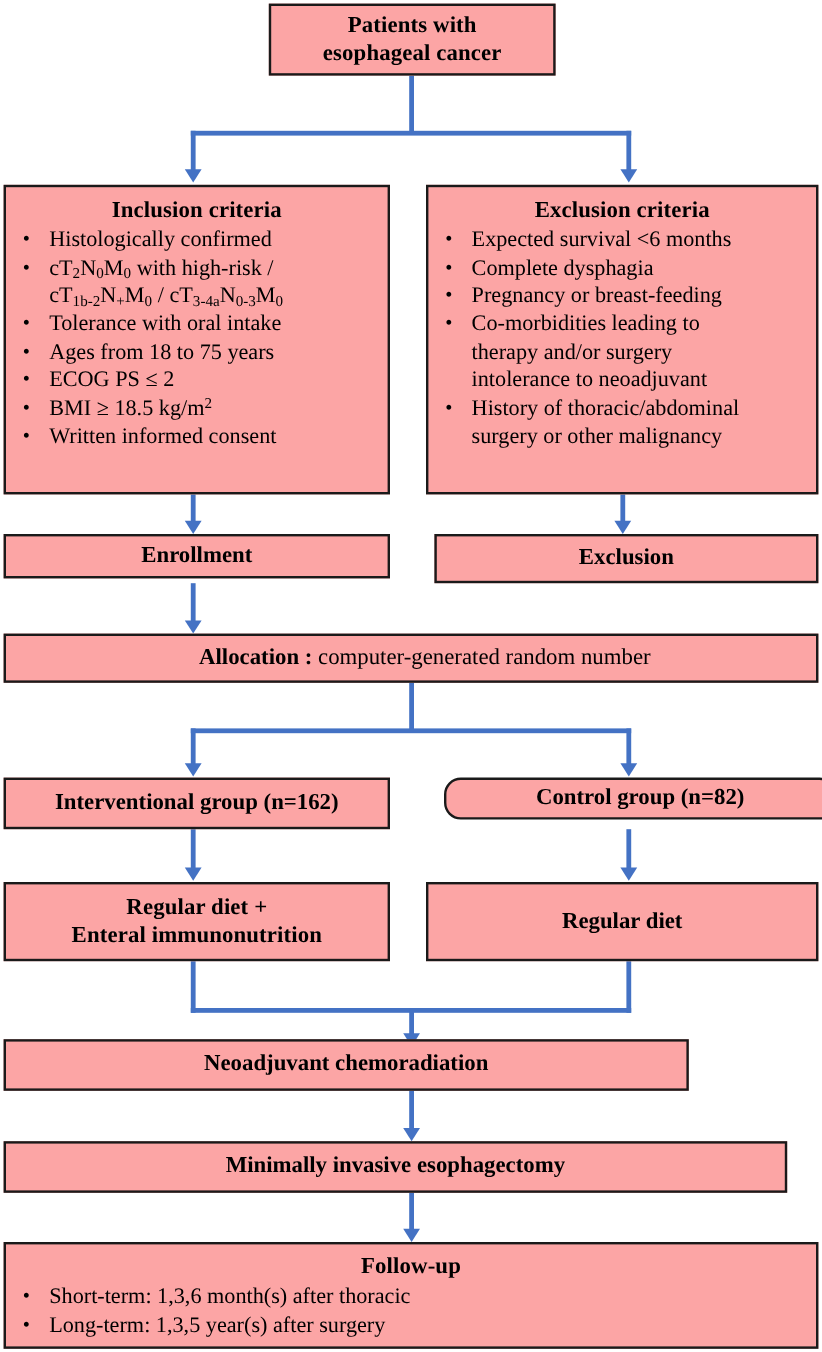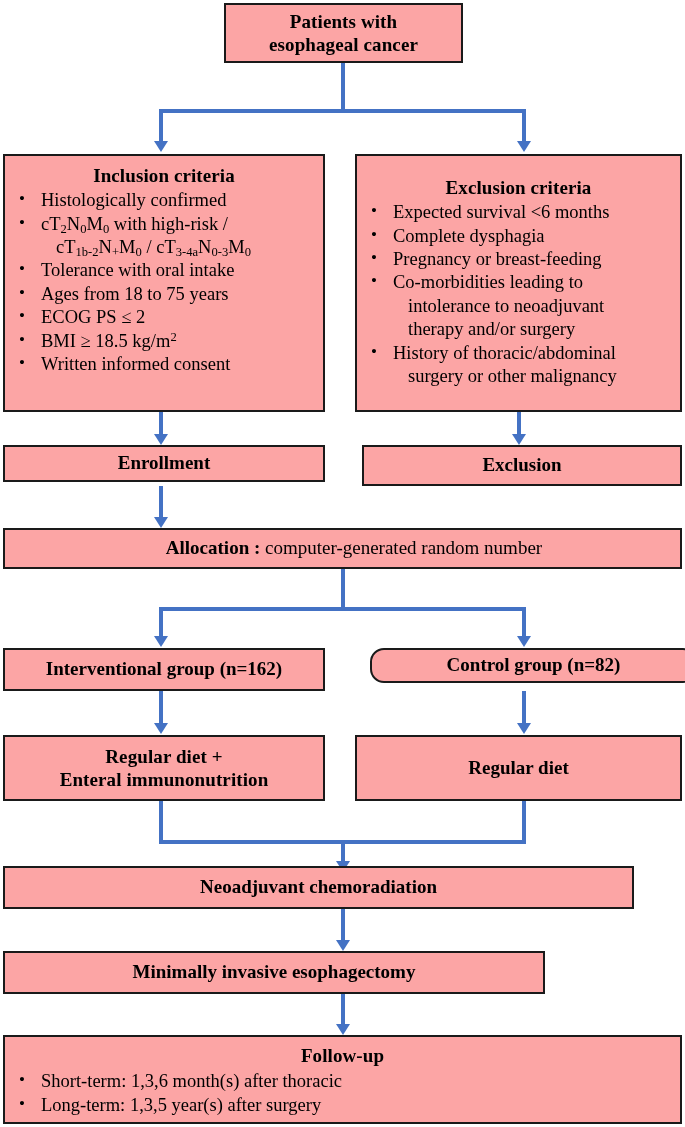--- a/index.html
+++ b/index.html
@@ -63,21 +63,20 @@
   }
   ul.crit li .bullet {
     position: absolute;
     left: 14px;
     top: -1px;
     font-size: 17px;
     line-height: 1.33;
   }
   ul.crit li .cont {
     display: block;
-    margin-left: 15px;
   }
   sub, sup {
     font-size: 0.68em;
     line-height: 0;
   }
   sub { vertical-align: -0.22em; }
   sup { vertical-align: 0.48em; }
 
   
   .conn {
@@ -142,40 +141,40 @@
         <span class="bullet">•</span>
         <span>BMI ≥ 18.5 kg/m<sup>2</sup></span>
       </li>
       <li>
         <span class="bullet">•</span>
         <span>Written informed consent</span>
       </li>
     </ul>
   </div>
 
-  <div class="box" style="left:355px; top:154px; width:327px; height:258px; justify-content:flex-start; padding-top:20px;">
+  <div class="box" style="left:355px; top:154px; width:327px; height:258px; justify-content:flex-start; padding-top:8px;">
     <div class="hdr">Exclusion criteria</div>
     <ul class="crit">
       <li>
         <span class="bullet">•</span>
         <span>Expected survival &lt;6 months</span>
       </li>
       <li>
         <span class="bullet">•</span>
         <span>Complete dysphagia</span>
       </li>
       <li>
         <span class="bullet">•</span>
         <span>Pregnancy or breast-feeding</span>
       </li>
       <li>
         <span class="bullet">•</span>
         <span>Co-morbidities leading to</span>
+        <span class="cont">therapy and/or surgery</span>
         <span class="cont">intolerance to neoadjuvant</span>
-        <span class="cont">therapy and/or surgery</span>
       </li>
       <li>
         <span class="bullet">•</span>
         <span>History of thoracic/abdominal</span>
         <span class="cont">surgery or other malignancy</span>
       </li>
     </ul>
   </div>
 
   <div class="conn vline" style="left:159px; top:412px; height:23px;"></div>
@@ -225,28 +224,28 @@
   <div class="box" style="left:355px; top:735px; width:327px; height:66px;">
     <div class="single">Regular diet</div>
   </div>
 
   <div class="conn vline" style="left:159px; top:801px; height:43px;"></div>
   <div class="conn vline" style="left:522px; top:801px; height:43px;"></div>
   <div class="conn hline" style="left:159px; top:840px; width:367px;"></div>
   <div class="conn vline" style="left:341px; top:840px; height:22px;"></div>
   <div class="arrow" style="left:335.5px; top:861px;"></div>
 
-  <div class="box" style="left:3px; top:866px; width:631px; height:43px;">
+  <div class="box" style="left:3px; top:866px; width:571px; height:43px;">
     <div class="single">Neoadjuvant chemoradiation</div>
   </div>
 
   <div class="conn vline" style="left:341px; top:909px; height:32px;"></div>
   <div class="arrow" style="left:335.5px; top:940px;"></div>
 
-  <div class="box" style="left:3px; top:951px; width:542px; height:43px;">
+  <div class="box" style="left:3px; top:951px; width:653px; height:43px;">
     <div class="single">Minimally invasive esophagectomy</div>
   </div>
 
   <div class="conn vline" style="left:341px; top:994px; height:31px;"></div>
   <div class="arrow" style="left:335.5px; top:1024px;"></div>
 
   <div class="box" style="left:3px; top:1035px; width:679px; height:89px; justify-content:flex-start; padding-top:7px;">
     <div class="hdr">Follow-up</div>
     <ul class="crit" style="margin-top:3px;">
       <li>

